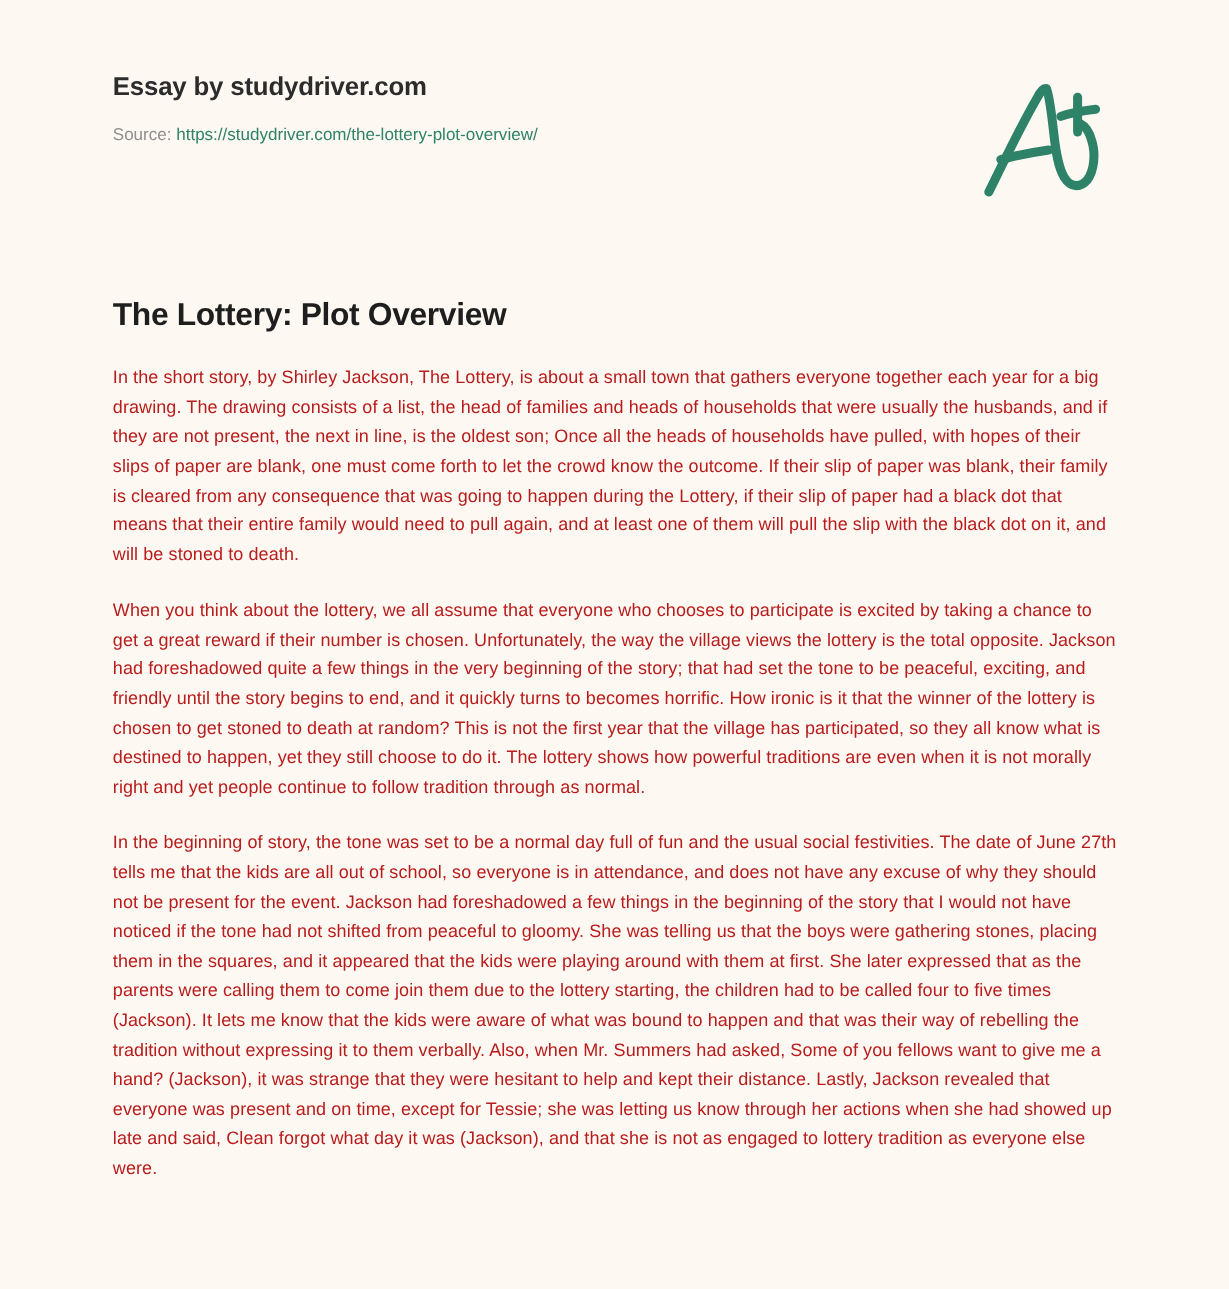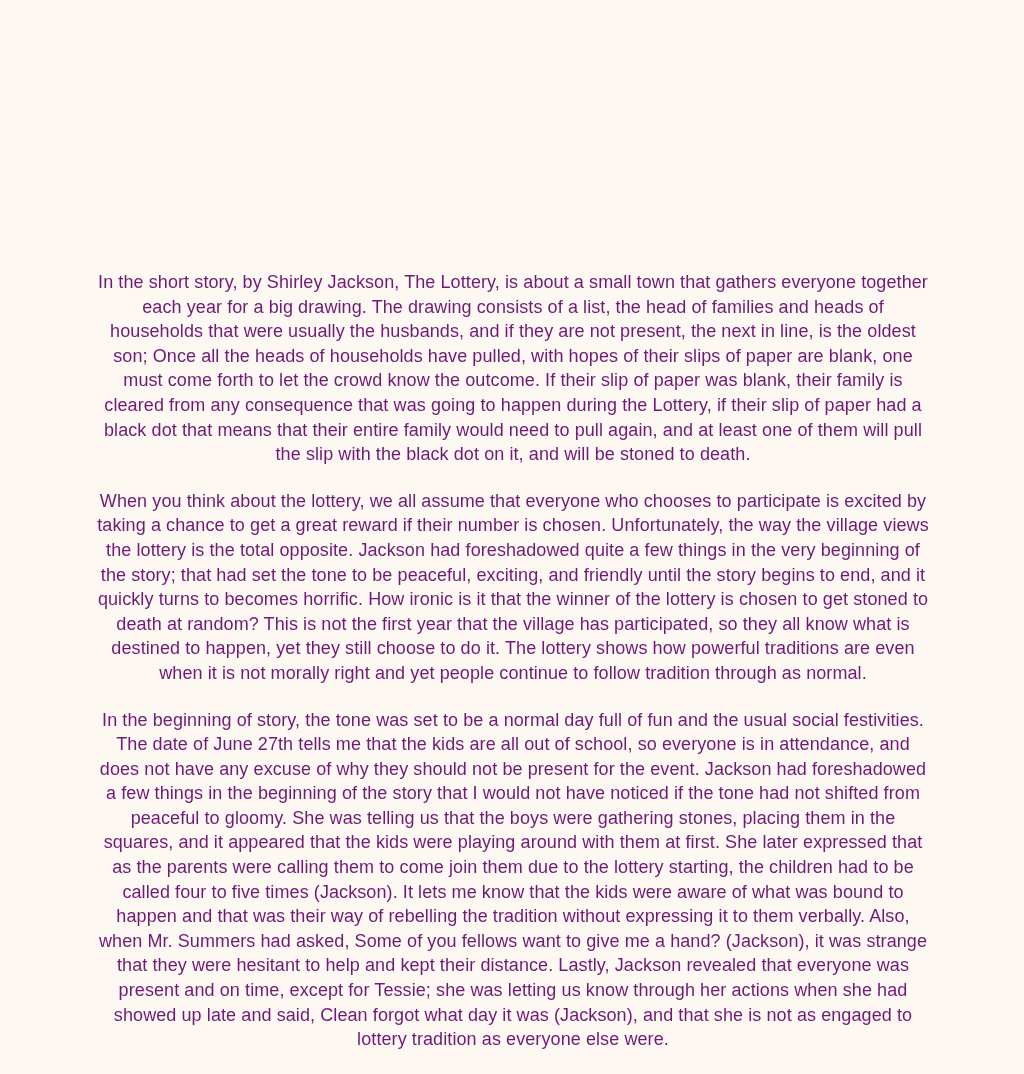--- a/index.html
+++ b/index.html
@@ -95,38 +95,68 @@
     letter-spacing: -0.3px;
     line-height: 1.25;
   }
 
   .body-copy {
     margin-top: 24px;
   }
 
   .body-copy p {
     margin: 0 0 22px 0;
-    font-size: 18px;
+    font-size: 15px;
     line-height: 24.6px;
-    color: #701a75;
-    text-align: center;
+    color: #b91c1c;
+    text-align: left;
     letter-spacing: 0.005em;
   }
 
   .body-copy p:last-child {
     margin-bottom: 0;
   }
 </style>
 </head>
 <body>
 
 <div class="page">
 
+  <div class="header">
+
+    <div class="header-text">
+      <div class="essay-by">Essay by studydriver.com</div>
+
+      <div class="source-line">
+        <span class="source-label">Source: </span><a class="source-link" href="#">https://studydriver.com/the-lottery-plot-overview/</a>
+      </div>
+    </div>
+
+    <div class="logo">
+      <svg viewBox="0 0 122 108" xmlns="http://www.w3.org/2000/svg">
+        <g fill="none" stroke="#2e8268" stroke-linecap="round" stroke-linejoin="round">
+
+          <path d="M12 98 C 22 78, 38 44, 52 20 C 55 14, 58 11, 60 12" stroke-width="7.5"></path>
+
+          <path d="M60 12 C 62 16, 64 30, 66 48 C 68 66, 70 78, 75 86
+                   C 80 94, 88 95, 94 88 C 100 80, 101 66, 98 56
+                   C 96 48, 92 43, 88 41" stroke-width="7.5"></path>
+
+          <path d="M22 71 C 33 68, 48 65, 62 63" stroke-width="7.5"></path>
+
+          <path d="M72 35 C 80 32, 92 30, 101 29" stroke-width="7.5"></path>
+
+          <path d="M86 19 C 86 28, 86 39, 86 48" stroke-width="7.5"></path>
+        </g>
+      </svg>
+    </div>
+  </div>
 
   <div class="article">
+    <h1 class="article-title">The Lottery: Plot Overview</h1>
 
     <div class="body-copy">
       <p>In the short story, by Shirley Jackson, The Lottery, is about a small town that gathers everyone together each year for a big drawing. The drawing consists of a list, the head of families and heads of households that were usually the husbands, and if they are not present, the next in line, is the oldest son; Once all the heads of households have pulled, with hopes of their slips of paper are blank, one must come forth to let the crowd know the outcome. If their slip of paper was blank, their family is cleared from any consequence that was going to happen during the Lottery, if their slip of paper had a black dot that means that their entire family would need to pull again, and at least one of them will pull the slip with the black dot on it, and will be stoned to death.</p>
       <p>When you think about the lottery, we all assume that everyone who chooses to participate is excited by taking a chance to get a great reward if their number is chosen. Unfortunately, the way the village views the lottery is the total opposite. Jackson had foreshadowed quite a few things in the very beginning of the story; that had set the tone to be peaceful, exciting, and friendly until the story begins to end, and it quickly turns to becomes horrific. How ironic is it that the winner of the lottery is chosen to get stoned to death at random? This is not the first year that the village has participated, so they all know what is destined to happen, yet they still choose to do it. The lottery shows how powerful traditions are even when it is not morally right and yet people continue to follow tradition through as normal.</p>
       <p>In the beginning of story, the tone was set to be a normal day full of fun and the usual social festivities. The date of June 27th tells me that the kids are all out of school, so everyone is in attendance, and does not have any excuse of why they should not be present for the event. Jackson had foreshadowed a few things in the beginning of the story that I would not have noticed if the tone had not shifted from peaceful to gloomy. She was telling us that the boys were gathering stones, placing them in the squares, and it appeared that the kids were playing around with them at first. She later expressed that as the parents were calling them to come join them due to the lottery starting, the children had to be called four to five times (Jackson). It lets me know that the kids were aware of what was bound to happen and that was their way of rebelling the tradition without expressing it to them verbally. Also, when Mr. Summers had asked, Some of you fellows want to give me a hand? (Jackson), it was strange that they were hesitant to help and kept their distance. Lastly, Jackson revealed that everyone was present and on time, except for Tessie; she was letting us know through her actions when she had showed up late and said, Clean forgot what day it was (Jackson), and that she is not as engaged to lottery tradition as everyone else were.</p>
     </div>
   </div>
 
 </div>
 

